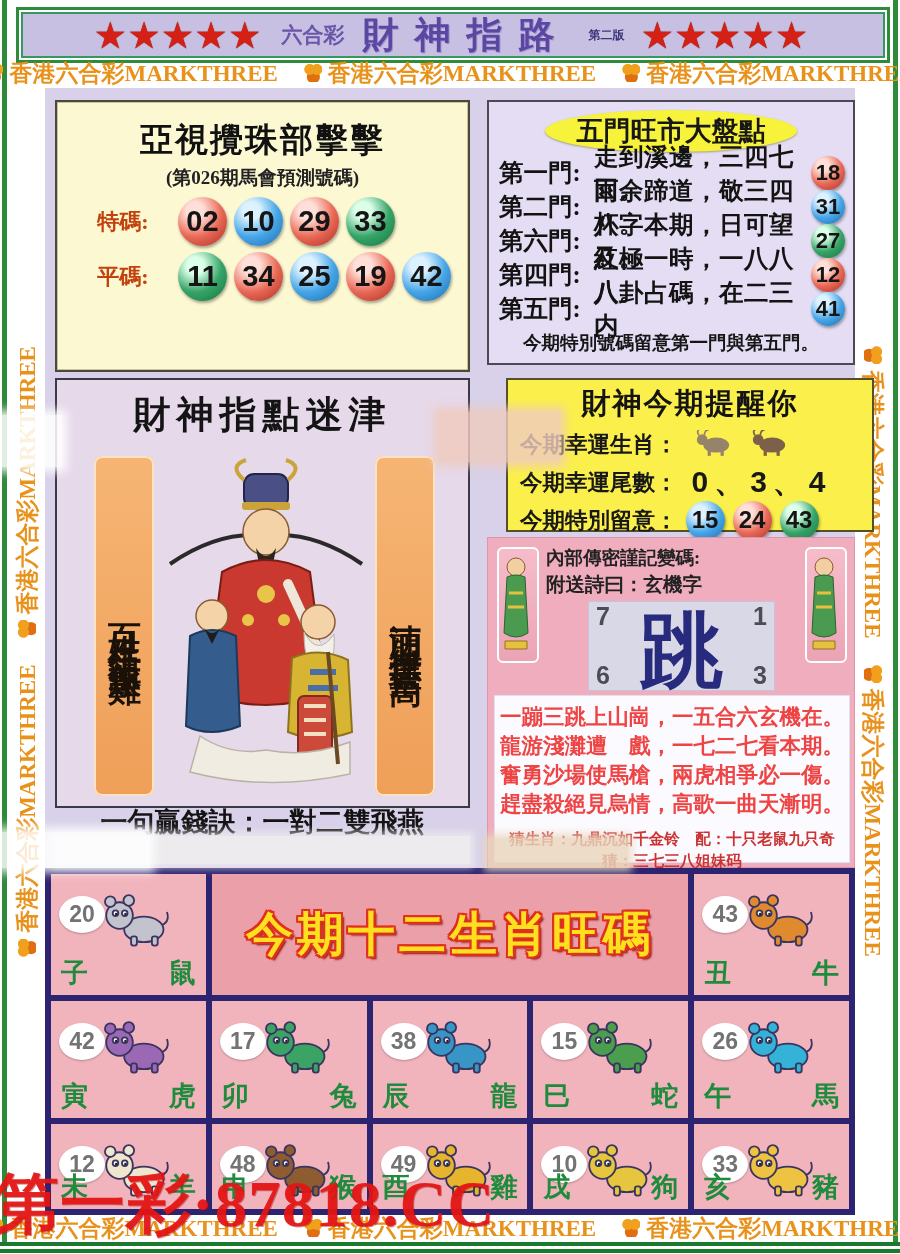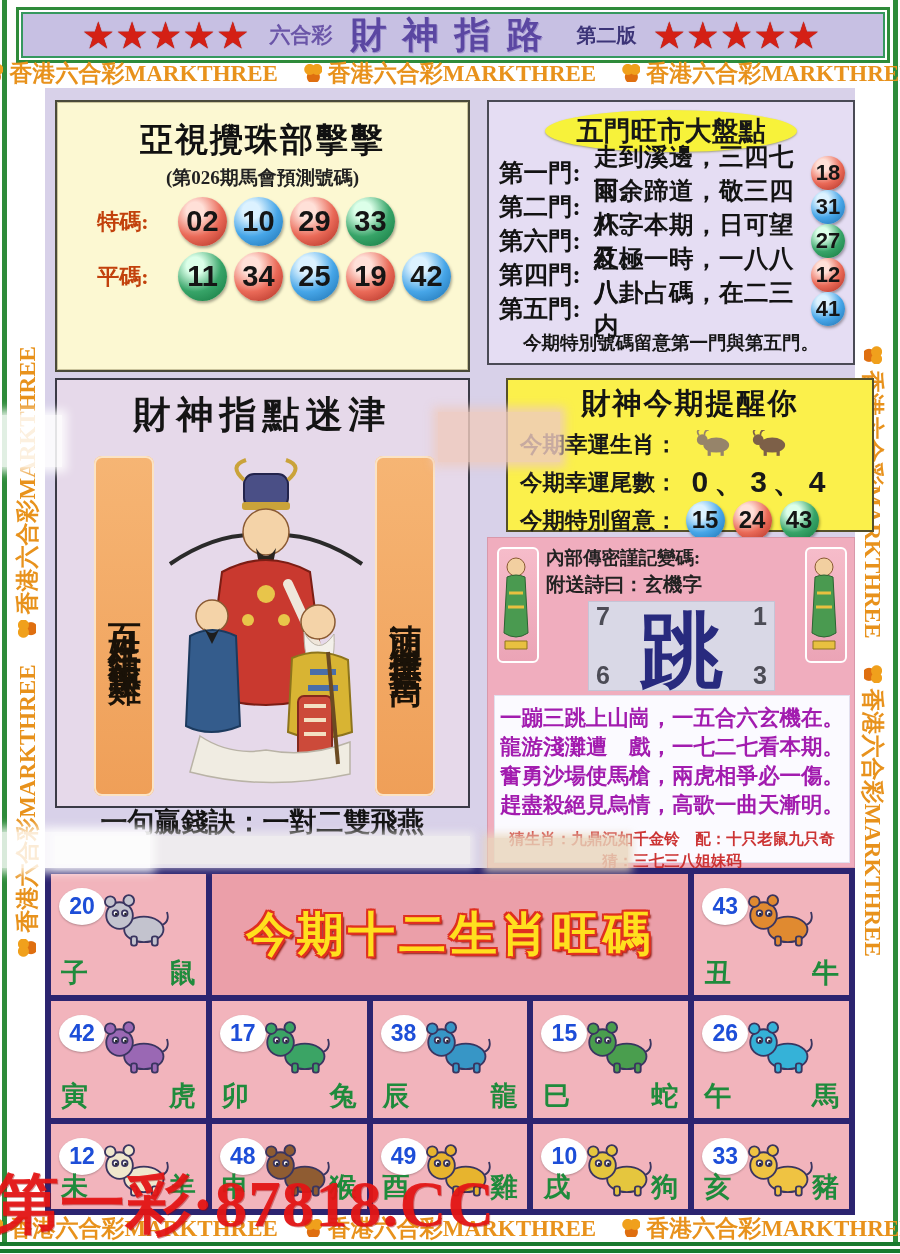--- a/index.html
+++ b/index.html
@@ -12,21 +12,21 @@
   .edge-right{right:0;top:0;width:9px;height:1254px;background:linear-gradient(to left,#ffffff 0 2px,#2e8b3a 2px 7px,#ffffff 7px 9px);}
   .edge-bottom{left:0;top:1242px;width:900px;height:12px;background:linear-gradient(to bottom,#1a7a2e 0 4px,#ffffff 4px 7px,#1a7a2e 7px 11px,#fff 11px 12px);}
 
   
   .header{left:16px;top:7px;width:868px;height:50px;background:#c7c0e3;border:3px solid #2e8b3a;
           box-shadow:inset 0 0 0 2px #ffffff,inset 0 0 0 4px #35985f;
           display:flex;align-items:center;justify-content:center;gap:18px;}
   .stars{color:#d42015;font-size:33px;letter-spacing:4px;font-weight:bold;text-shadow:0 0 1px #801010;}
   .hdr-small{color:#6a55a8;font-size:21px;font-weight:bold;}
   .hdr-title{color:#5b47a2;font-size:36px;font-weight:bold;letter-spacing:16px;text-shadow:1px 1px 0 #9f92cc;}
-  .hdr-ed{color:#3c3478;font-size:20px;font-weight:bold;}
+  .hdr-ed{color:#3c3478;font-size:12px;font-weight:bold;}
 
   
   .strip{display:flex;align-items:center;justify-content:center;gap:26px;color:#e8921c;font-size:23px;font-weight:bold;}
   .strip-top{left:12px;top:58px;width:876px;height:30px;}
   .strip-bottom{left:12px;top:1213px;width:876px;height:30px;}
   .strip-item{display:flex;align-items:center;gap:6px;white-space:nowrap;}
   .flower{width:18px;height:18px;display:inline-block;
     background:radial-gradient(circle at 32% 30%,#f0a01c 0 5px,transparent 6px),
                radial-gradient(circle at 72% 30%,#f0a01c 0 5px,transparent 6px),
                radial-gradient(circle at 52% 72%,#df6f10 0 6px,transparent 7px);}
@@ -90,32 +90,32 @@
               border:2px solid #ffffff;border-radius:6px;}
   .deity-l{left:9px;} .deity-r{left:317px;}
   .secret-l1{margin:7px 0 0 58px;font-size:18.5px;font-weight:bold;color:#222;}
   .secret-code{margin:0 0 0 56px;font-size:13.5px;font-weight:bold;color:#333;letter-spacing:1px;font-family:"Liberation Sans","DejaVu Sans",sans-serif;}
   .secret-l2{margin:1px 0 0 58px;font-size:19.5px;font-weight:bold;color:#222;}
   .jump-panel{position:absolute;left:101px;top:64px;width:185px;height:88px;background:#d9d8e6;box-shadow:0 0 0 1px #c5c4d6;}
   .jump-char{position:absolute;left:0;top:-6px;width:100%;text-align:center;font-size:83px;font-weight:bold;color:#282a7e;}
   .corner{position:absolute;font-size:25px;font-weight:bold;color:#4c4c56;font-family:"Liberation Sans","DejaVu Sans",sans-serif;}
   .c-tl{left:7px;top:0px;} .c-tr{right:7px;top:0px;} .c-bl{left:7px;bottom:0px;} .c-br{right:7px;bottom:0px;}
   .poem-panel{position:absolute;left:7px;top:158px;width:354px;height:166px;background:#fbfaff;box-shadow:0 0 0 1px #e2e0ee;}
-  .poem-green{margin-top:8px;text-align:center;font-size:21.5px;font-weight:bold;color:#a21caf;line-height:29px;}
+  .poem-green{margin-top:8px;text-align:center;font-size:21.5px;font-weight:bold;color:#ef4444;line-height:29px;font-family:Liberation Mono, monospace;}
   .poem-red{margin-top:8px;text-align:center;font-size:15.5px;font-weight:bold;color:#cc3434;line-height:22px;}
 
   
   .grid{left:45px;top:868px;width:810px;height:347px;background:#2c2470;display:grid;
         grid-template-columns:repeat(5,1fr);grid-template-rows:121px 117px 1fr;gap:6px;padding:6px;box-sizing:border-box;}
   .cell{position:relative;background:#f2b4bc;}
   .banner{grid-column:2/5;background:#eb9fa9;display:flex;align-items:center;justify-content:center;}
   .banner span{font-size:47px;font-weight:bold;letter-spacing:4px;color:#ffe01e;
     text-shadow:2px 0 0 #e03020,-2px 0 0 #e03020,0 2px 0 #e03020,0 -2px 0 #e03020,2px 2px 0 #e03020,-2px -2px 0 #e03020,2px -2px 0 #e03020,-2px 2px 0 #e03020,3px 3px 2px #8c1810;}
-  .num-oval{position:absolute;left:8px;top:14px;width:46px;height:37px;background:#fff;border-radius:50%;
-            display:flex;align-items:center;justify-content:center;font-size:23px;font-weight:bold;color:#1d4ed8;
+  .num-oval{position:absolute;left:8px;top:22px;width:46px;height:37px;background:#fff;border-radius:50%;
+            display:flex;align-items:center;justify-content:center;font-size:23px;font-weight:bold;color:#737373;
             font-family:"Liberation Sans","DejaVu Sans",sans-serif;box-shadow:0 1px 2px rgba(0,0,0,.25);}
   .branch{position:absolute;left:10px;bottom:4px;font-size:27px;font-weight:bold;color:#1f8b3c;}
   .beast{position:absolute;right:10px;bottom:4px;font-size:27px;font-weight:bold;color:#1f8b3c;}
   .animal{position:absolute;left:50%;top:16px;transform:translateX(-38%);width:74px;height:58px;}
   .cell[data-kind="rat"] .animal{color:#c3c3ce;}
   .cell[data-kind="ox"] .animal{color:#e08a30;}
   .cell[data-kind="tiger"] .animal{color:#9a68b4;}
   .cell[data-kind="rabbit"] .animal{color:#3ba465;}
   .cell[data-kind="dragon"] .animal{color:#3796c6;}
   .cell[data-kind="snake"] .animal{color:#4a9e4e;}

